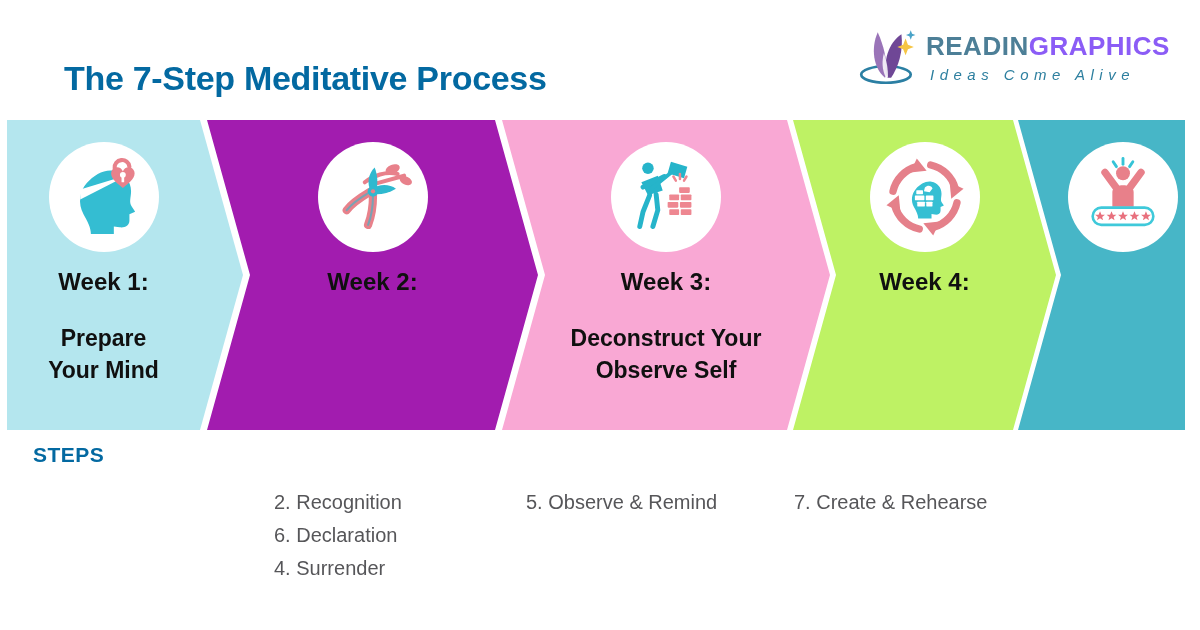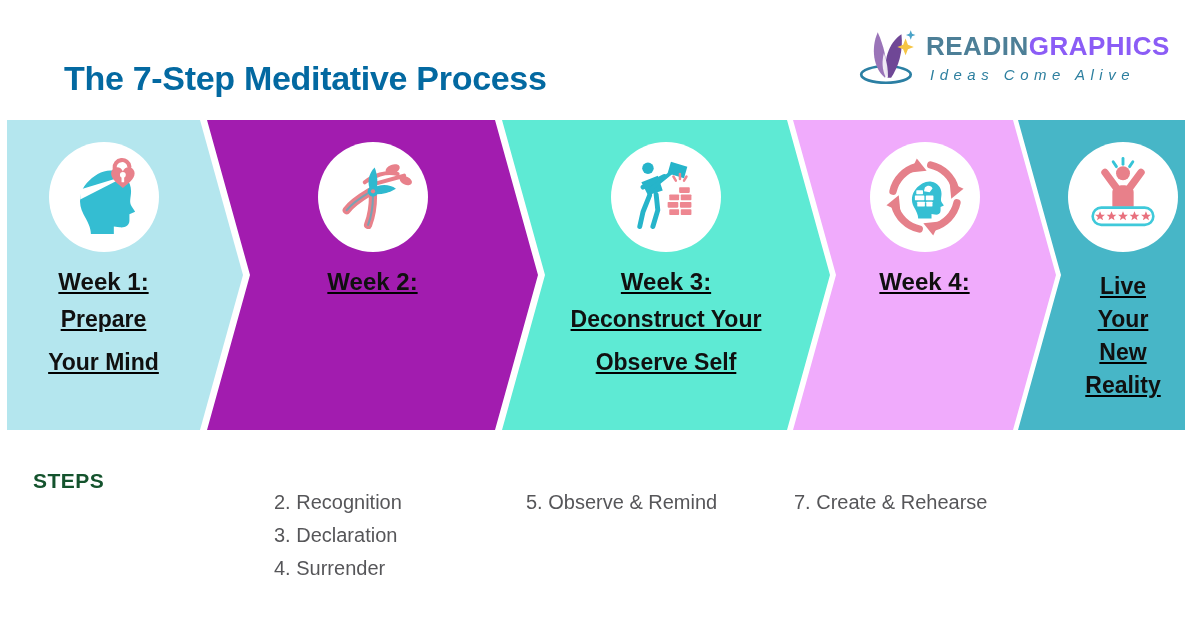--- a/index.html
+++ b/index.html
@@ -17,44 +17,43 @@
   .logo-text{margin-left:6px;display:flex;flex-direction:column;}
   .logo-name{font-size:26px;letter-spacing:0.5px;color:#4d7f97;font-weight:600;white-space:nowrap;}
   .logo-name b{color:#8b5cf6;font-weight:800;}
   .logo-tagline{font-size:15px;font-style:italic;letter-spacing:5.5px;color:#2d7f9f;margin-top:4px;padding-left:4px;white-space:nowrap;}
   
   .band{position:absolute;left:0;top:120px;width:1200px;height:310px;}
   .segment{
     position:absolute;top:0;height:310px;box-sizing:border-box;
     display:flex;flex-direction:column;align-items:center;padding-top:22px;
     text-align:center;
-    text-decoration:underline;
   }
   .seg1{left:7px;width:236px;padding-right:43px;
     clip-path:polygon(0 0,193px 0,236px 50%,193px 100%,0 100%);}
   .seg2{left:207px;width:331px;padding-left:43px;padding-right:43px;
     clip-path:polygon(43px 50%,0 0,288px 0,331px 50%,288px 100%,0 100%);}
   .seg3{left:502px;width:328px;padding-left:43px;padding-right:43px;
     clip-path:polygon(43px 50%,0 0,285px 0,328px 50%,285px 100%,0 100%);}
   .seg4{left:793px;width:263px;padding-left:43px;padding-right:43px;
     clip-path:polygon(43px 50%,0 0,220px 0,263px 50%,220px 100%,0 100%);}
   .seg5{left:1018px;width:167px;padding-left:43px;
     clip-path:polygon(43px 50%,0 0,167px 0,167px 100%,0 100%);}
   .circle{
     width:110px;height:110px;border-radius:50%;background:#ffffff;
     display:flex;align-items:center;justify-content:center;flex:0 0 auto;
   }
   .circle svg{width:82px;height:82px;}
   .week{margin-top:16px;font-size:24px;font-weight:800;color:#101010;}
-  .label{margin-top:2px;font-size:23px;font-weight:800;color:#101010;
-    line-height:43px;white-space:pre-line;}
+  .label{margin-top:26px;font-size:23px;font-weight:800;color:#101010;
+    line-height:32px;white-space:pre-line;}
   .seg5 .label{margin-top:18px;line-height:33px;}
   
   .steps-heading{position:absolute;left:33px;top:443px;font-size:21px;font-weight:800;
-    color:#14532d;letter-spacing:0.5px;margin-top:26px;}
+    color:#0369a1;letter-spacing:0.5px;}
   .steps-col{position:absolute;top:486px;font-size:20px;color:#565659;line-height:33px;}
   .col1{left:33px;} .col2{left:274px;} .col3{left:526px;text-align:right;} .col4{left:794px;}
 </style>
 </head>
 <body>
 
 <div id="canvas">
 
   <h1 class="title">The 7-Step Meditative Process</h1>
 
@@ -105,21 +104,21 @@
           <path d="M46 44 C36 50 24 58 18 66" fill="none" stroke="#e8818b" stroke-width="10" stroke-linecap="round"></path>
           <path d="M50 48 C50 60 48 74 44 84" fill="none" stroke="#e8818b" stroke-width="10" stroke-linecap="round"></path>
           <path d="M46 44 C36 50 24 58 18 66 M50 48 C50 60 48 74 44 84" fill="none" stroke="#2fb9cf" stroke-width="2.5" stroke-linecap="round" opacity="0.6"></path>
           <circle cx="50" cy="43" r="6.5" fill="#2fb9cf"></circle>
           <circle cx="50" cy="43" r="2.6" fill="#e8818b"></circle>
         </svg>
       </div>
       <div class="week">Week 2:</div>
     </div>
 
-    <div class="segment seg3" style="background-color: #5eead4;">
+    <div class="segment seg3" style="background-color: #f9a8d4;">
       <div class="circle">
         <svg viewBox="0 0 100 100">
           <g fill="#26b4ca">
             <circle cx="28" cy="15" r="7"></circle>
             <path d="M20 32 L40 24 L46 42 L28 48 Z"></path>
             <path d="M22 38 L48 25" stroke="#26b4ca" stroke-width="6" stroke-linecap="round" fill="none"></path>
             <path d="M30 48 L22 68 L18 86" stroke="#26b4ca" stroke-width="6" stroke-linecap="round" fill="none"></path>
             <path d="M38 47 L40 66 L34 86" stroke="#26b4ca" stroke-width="6" stroke-linecap="round" fill="none"></path>
             <path d="M32 40 L64 14" stroke="#26b4ca" stroke-width="4.5" stroke-linecap="round" fill="none"></path>
             <polygon points="56,7 76,13 72,27 52,21"></polygon>
@@ -138,21 +137,21 @@
             <line x1="67" y1="28" x2="67" y2="22"></line>
             <line x1="72" y1="30" x2="75" y2="25"></line>
           </g>
         </svg>
       </div>
       <div class="week">Week 3:</div>
       <div class="label">Deconstruct Your
 Observe Self</div>
     </div>
 
-    <div class="segment seg4" style="background-color: #f0abfc;">
+    <div class="segment seg4" style="background-color: #bef264;">
       <div class="circle">
         <svg viewBox="0 0 100 100">
           <g>
             <g id="cyc">
               <path d="M57 11 A40 40 0 0 1 87 40" fill="none" stroke="#e5808a" stroke-width="9" stroke-linecap="round"></path>
               <polygon points="80,32 97,40 82,52" fill="#e5808a"></polygon>
             </g>
             <use href="#cyc" transform="rotate(90 50 50)"></use>
             <use href="#cyc" transform="rotate(180 50 50)"></use>
             <use href="#cyc" transform="rotate(270 50 50)"></use>
@@ -191,32 +190,28 @@
           <g fill="#e8707d">
             <path id="st" transform="translate(22,73.5)" d="M0,-6 L1.76,-1.85 L6,-1.85 L2.6,0.9 L3.7,5 L0,2.4 L-3.7,5 L-2.6,0.9 L-6,-1.85 L-1.76,-1.85 Z"></path>
             <use href="#st" x="14"></use>
             <use href="#st" x="28"></use>
             <use href="#st" x="42"></use>
             <use href="#st" x="56"></use>
           </g>
         </svg>
       </div>
 
-      <div class="label">Live
-Your
-New
-Reality</div>
     </div>
   </div>
 
   <div class="steps-heading">STEPS</div>
 
   <div class="steps-col col2">
     <div class="step-item">2. Recognition</div>
-    <div class="step-item">3. Declaration</div>
+    <div class="step-item">6. Declaration</div>
     <div class="step-item">4. Surrender</div>
   </div>
   <div class="steps-col col3">
     <div class="step-item">5. Observe &amp; Remind</div>
   </div>
   <div class="steps-col col4">
     <div class="step-item">7. Create &amp; Rehearse</div>
   </div>
 
 </div>

